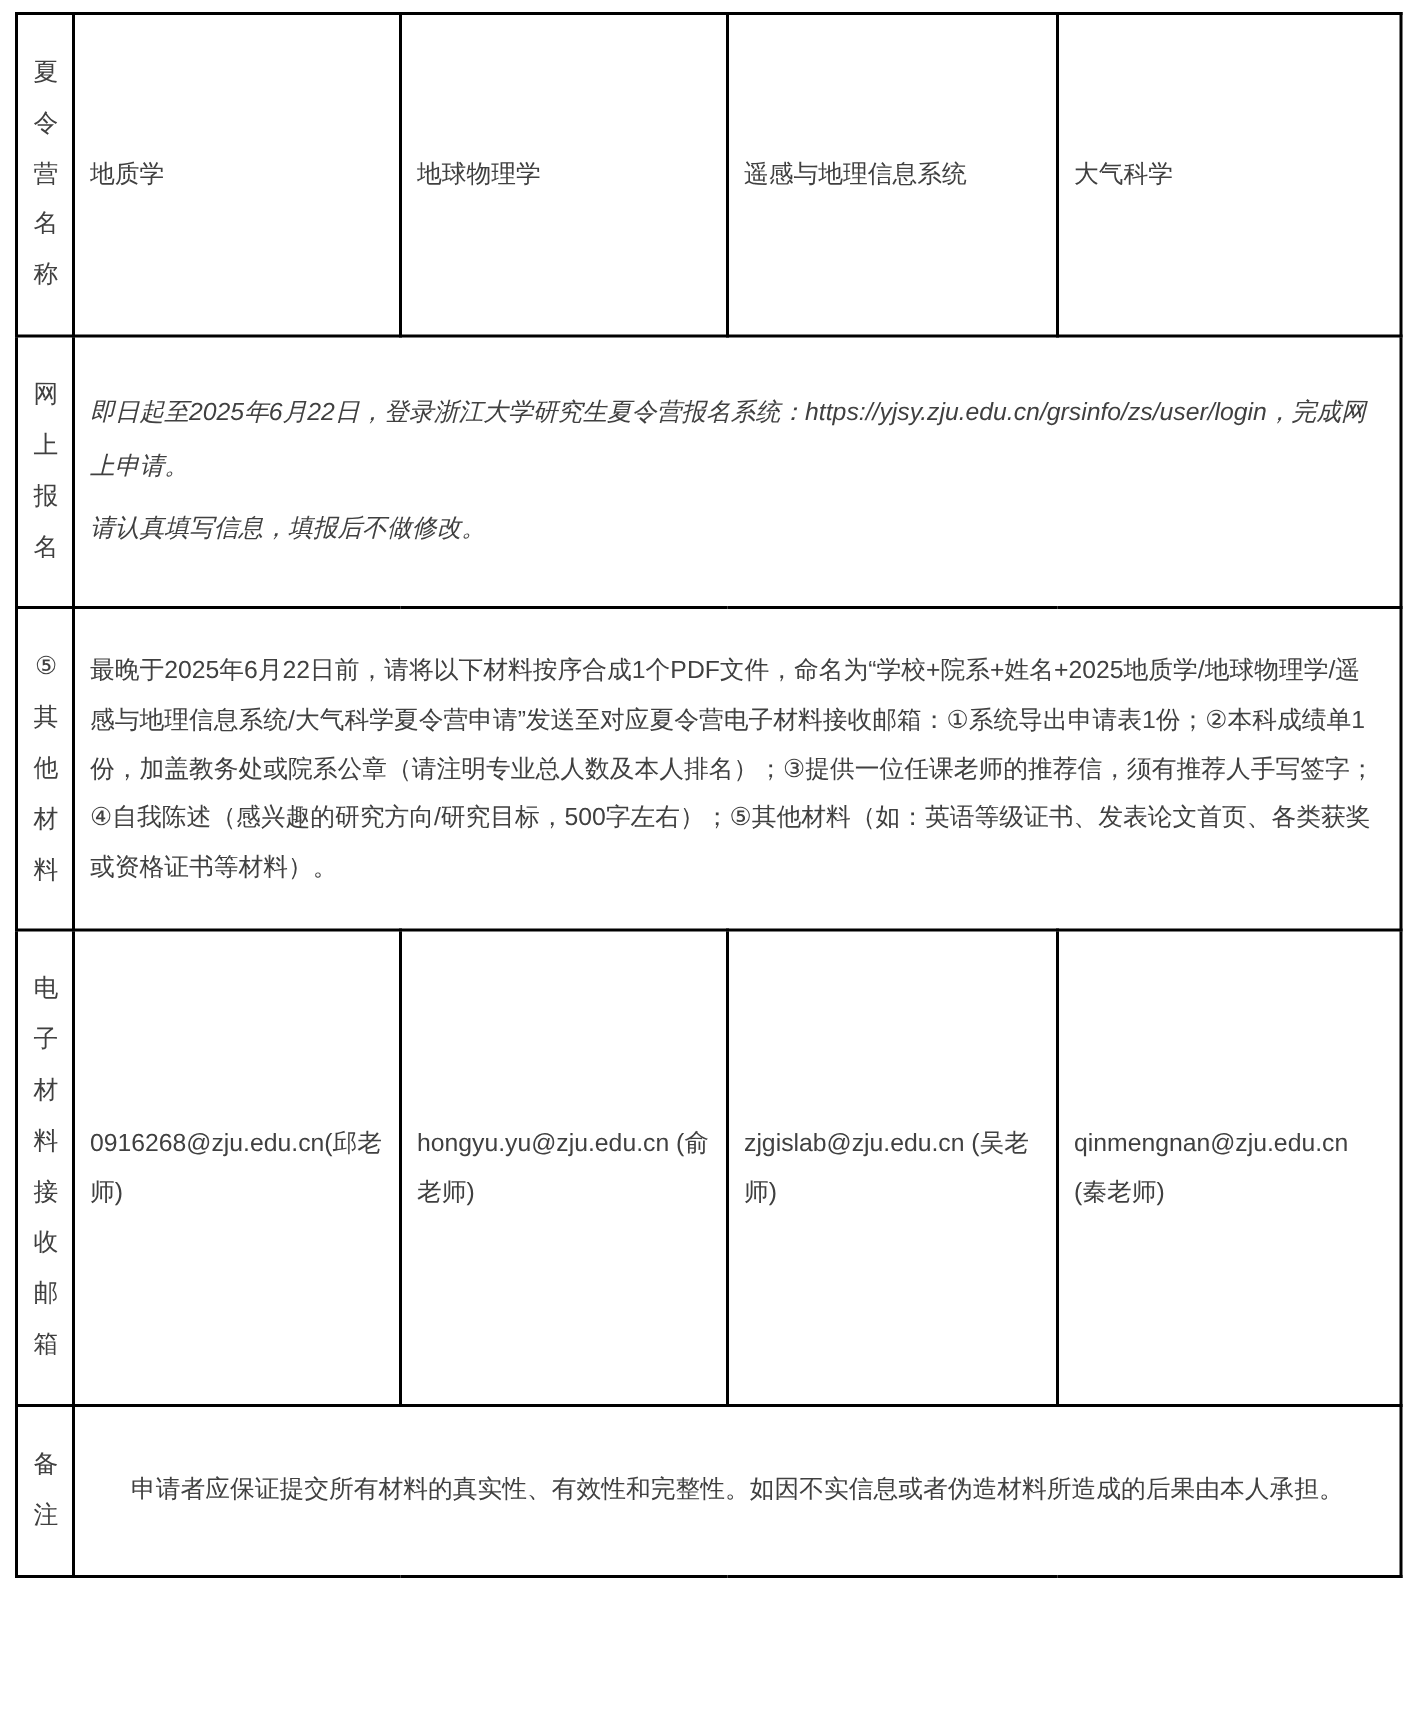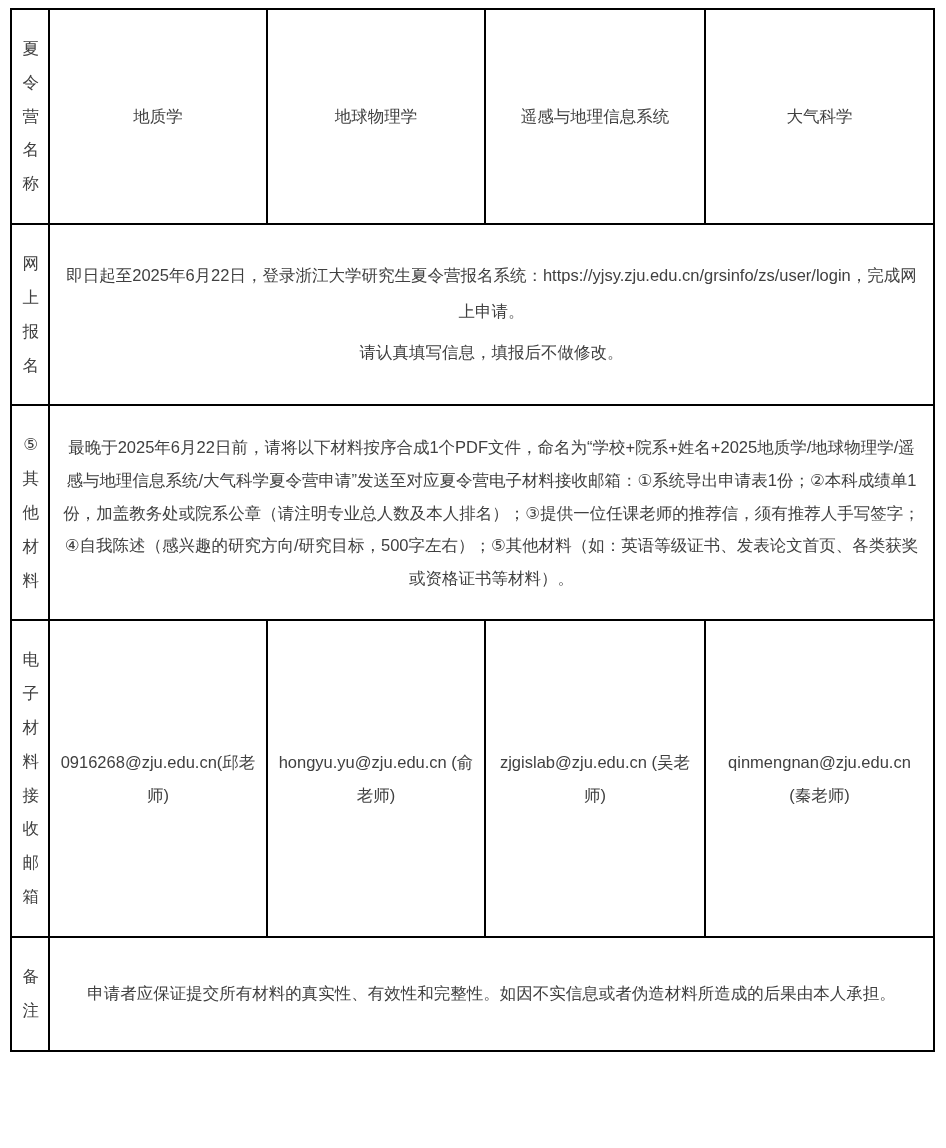--- a/index.html
+++ b/index.html
@@ -37,29 +37,28 @@
   .vlabel {
     width: 1.05em;
     margin: 16px auto;
     word-break: break-all;
     text-align: center;
     line-height: 2.05;
     white-space: normal;
   }
   
   .cell-center {
-    text-align: center;
     line-height: 2.0;
     border-radius: 24px;
   }
   
-  .cell-paragraphs { text-align: center; line-height: 2.15; padding: 6px 14px; }
+  .cell-paragraphs { line-height: 2.15; padding: 6px 14px; font-style: italic; }
   .cell-paragraphs p { margin: 6px 0; }
   .cell-justify {
-    text-align: center;
+    text-align: left;
     line-height: 1.98;
     padding: 6px 12px;
     overflow-wrap: break-word;
   }
   .cell-remark {
     text-align: center;
     line-height: 2.0;
   }
   
   tr.r-camp    { height: 170px; }

